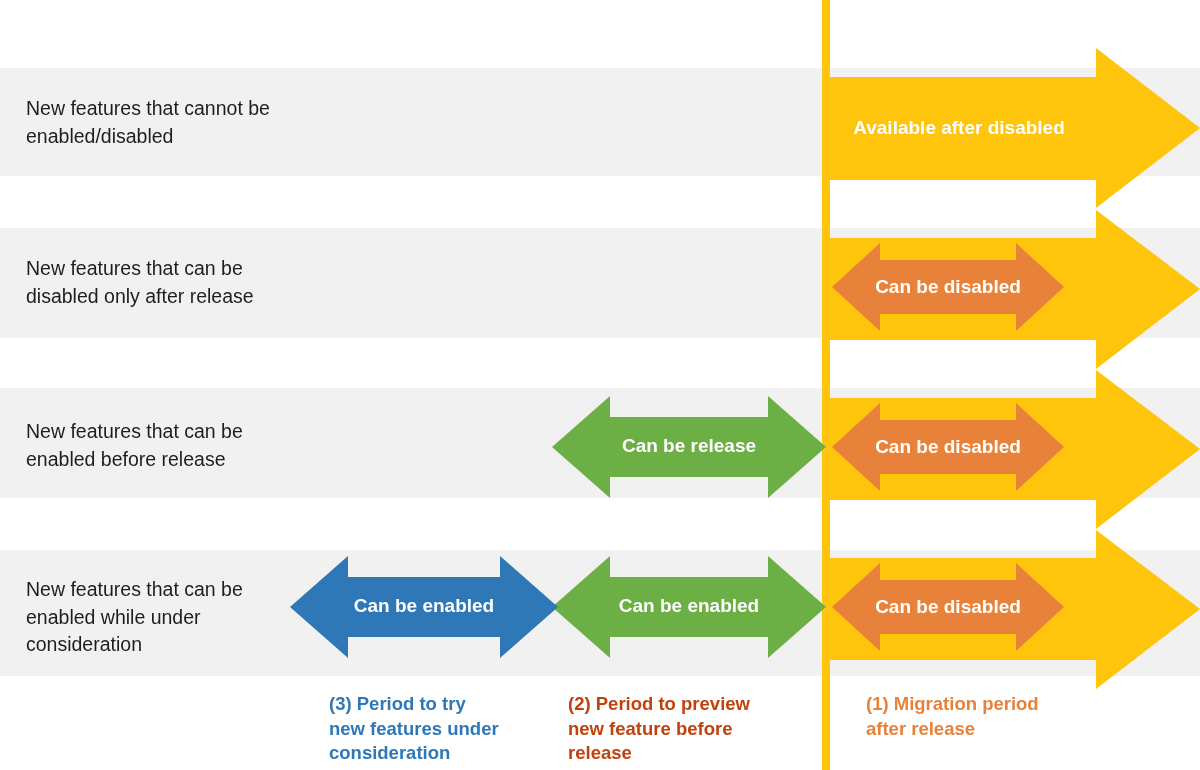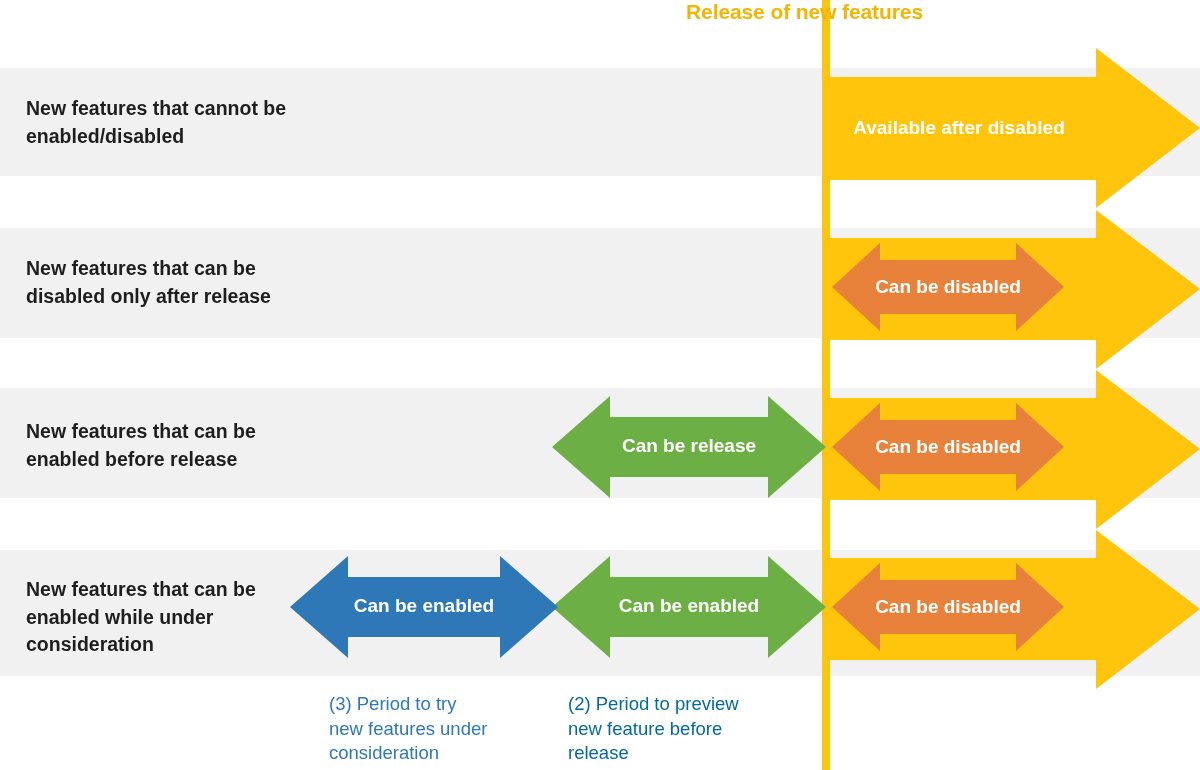--- a/index.html
+++ b/index.html
@@ -48,21 +48,21 @@
     left: 0px;
     width: 1200px;
     background: #F1F1F1;
   }
 
   
   .row-label {
     position: absolute;
     left: 26px;
     font-size: 19.5px;
-    font-weight: bold;
+    font-weight: normal;
     line-height: 1.42;
     color: #1E1E1E;
     white-space: pre-line;
     width: 330px;
   }
 
   
   .arrow-layer {
     position: absolute;
     left: 0;
@@ -81,41 +81,40 @@
     color: #ffffff;
     white-space: nowrap;
     text-align: center;
     line-height: 1;
   }
 
   
   .legend-item {
     position: absolute;
     font-size: 18.5px;
-    font-weight: normal;
+    font-weight: bold;
     line-height: 1.33;
     white-space: pre-line;
   }
   .legend-blue   { color: #2E78B8; }
-  .legend-green  { color: #0369a1; }
+  .legend-green  { color: #c2410c; }
   .legend-orange { color: #E8823A; }
 </style>
 </head>
 <body>
 
 <div id="diagram">
 
   <div class="row-band" style="top:68px;height:108px;"></div>
   <div class="row-band" style="top:228px;height:110px;"></div>
   <div class="row-band" style="top:388px;height:110px;"></div>
   <div class="row-band" style="top:550px;height:126px;"></div>
 
   <div class="release-line"></div>
 
-  <div class="release-title">Release of new features</div>
 
   <div class="row-label" style="top:95px;">New features that cannot be
 enabled/disabled</div>
   <div class="row-label" style="top:255px;">New features that can be
 disabled only after release</div>
   <div class="row-label" style="top:418px;">New features that can be
 enabled before release</div>
   <div class="row-label" style="top:576px;">New features that can be
  enabled while under
 consideration</div>
@@ -153,14 +152,16 @@
   <div class="arrow-text" style="left:832px; top:597px; width:232px;">Can be disabled</div>
   <div class="arrow-text" style="left:552px; top:596px; width:274px;">Can be enabled</div>
   <div class="arrow-text" style="left:290px; top:596px; width:268px;">Can be enabled</div>
 
   <div class="legend-item legend-blue" style="left:329px; top:692px; width:230px;">(3) Period to try
  new features under
 consideration</div>
   <div class="legend-item legend-green" style="left:568px; top:692px; width:230px;">(2) Period to preview
 new feature before
 release</div>
+  <div class="legend-item legend-orange" style="left:866px; top:692px; width:240px;">(1) Migration period
+after release</div>
 
 </div>
 
 </body></html>

